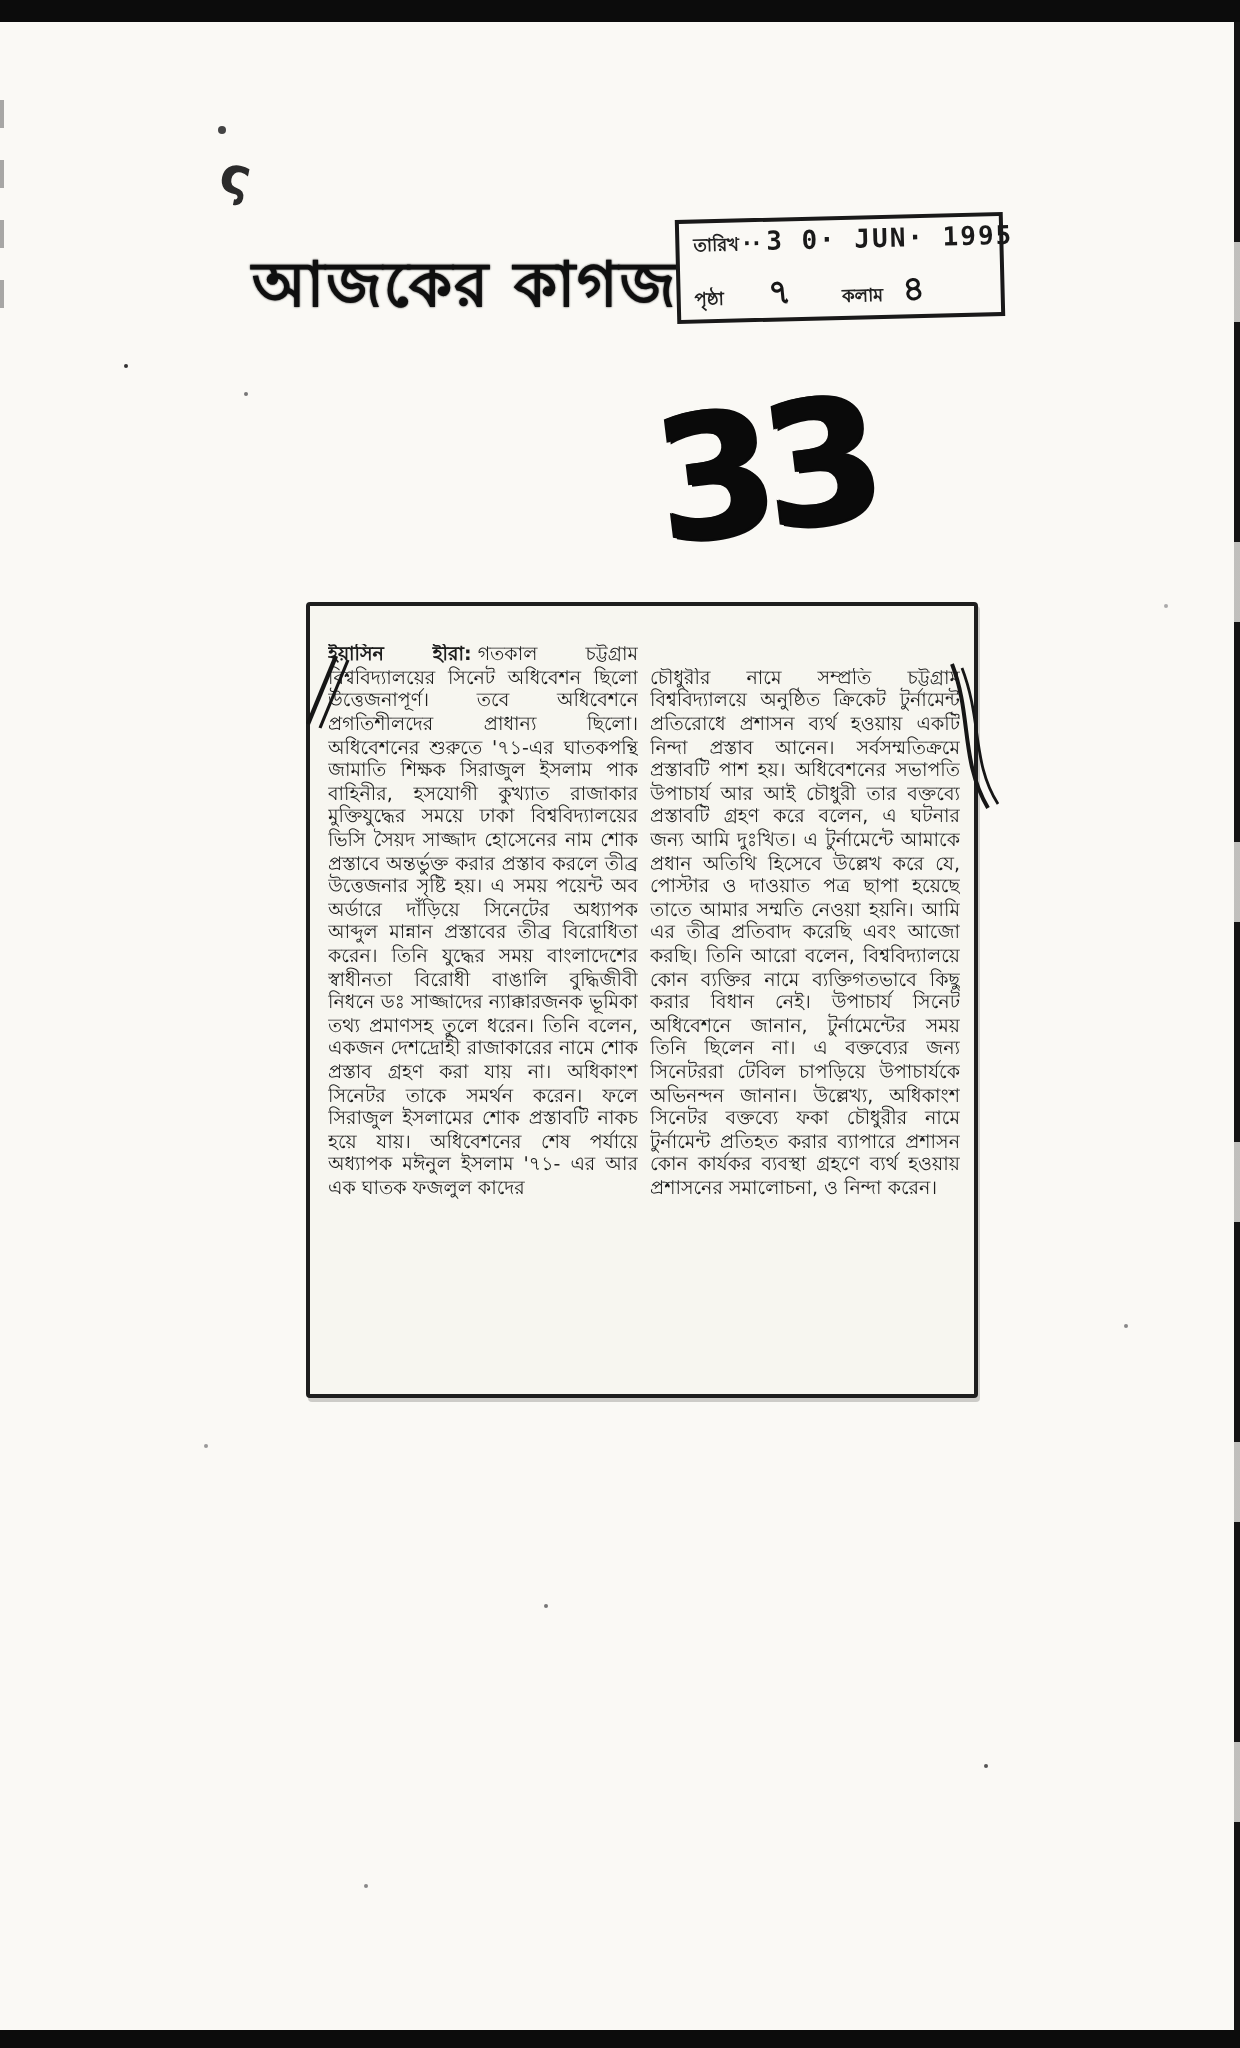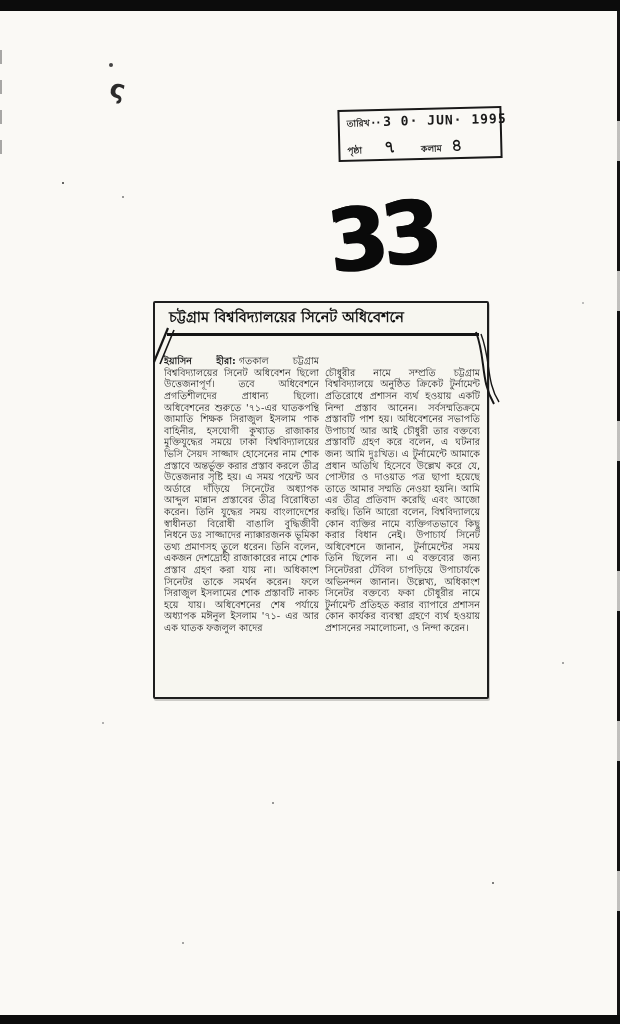--- a/index.html
+++ b/index.html
@@ -61,39 +61,39 @@
 <div class="page">
 
   <div class="bar-top"></div>
   <div class="bar-bottom"></div>
   <div class="edge-right"></div>
   <div class="edge-left"></div>
   <div class="specks"></div>
 
   <div class="corner-mark">ς</div>
 
+  <div class="masthead">আজকের কাগজ</div>
 
   <div class="stamp">
     <div class="stamp-row">
       <span class="stamp-label">তারিখ</span>
       <span class="stamp-dots">··</span>
       <span class="stamp-date">3 0· JUN· 1995</span>
     </div>
     <div class="stamp-row stamp-row2">
       <span class="stamp-label">পৃষ্ঠা</span>
       <span class="stamp-hand hand-page">৭</span>
       <span class="stamp-label stamp-col-label">কলাম</span>
       <span class="stamp-hand hand-col">৪</span>
     </div>
   </div>
 
   <div class="big-number">33</div>
 
   <div class="clipping">
-    <div class="kicker">চট্টগ্রাম বিশ্ববিদ্যালয়ের সিনেট অধিবেশনে</div>
     <div class="body-cols">
       <p class="col">
         <span class="byline">ইয়াসিন হীরা:</span><span>গতকাল চট্টগ্রাম বিশ্ববিদ্যালয়ের সিনেট অধিবেশন ছিলো উত্তেজনাপূর্ণ। তবে অধিবেশনে প্রগতিশীলদের প্রাধান্য ছিলো। অধিবেশনের শুরুতে '৭১-এর ঘাতকপন্থি জামাতি শিক্ষক সিরাজুল ইসলাম পাক বাহিনীর, হসযোগী কুখ্যাত রাজাকার মুক্তিযুদ্ধের সময়ে ঢাকা বিশ্ববিদ্যালয়ের ভিসি সৈয়দ সাজ্জাদ হোসেনের নাম শোক প্রস্তাবে অন্তর্ভুক্ত করার প্রস্তাব করলে তীব্র উত্তেজনার সৃষ্টি হয়। এ সময় পয়েন্ট অব অর্ডারে দাঁড়িয়ে সিনেটের অধ্যাপক আব্দুল মান্নান প্রস্তাবের তীব্র বিরোধিতা করেন। তিনি যুদ্ধের সময় বাংলাদেশের স্বাধীনতা বিরোধী বাঙালি বুদ্ধিজীবী নিধনে ডঃ সাজ্জাদের ন্যাক্কারজনক ভূমিকা তথ্য প্রমাণসহ তুলে ধরেন। তিনি বলেন, একজন দেশদ্রোহী রাজাকারের নামে শোক প্রস্তাব গ্রহণ করা যায় না। অধিকাংশ সিনেটর তাকে সমর্থন করেন। ফলে সিরাজুল ইসলামের শোক প্রস্তাবটি নাকচ হয়ে যায়। অধিবেশনের শেষ পর্যায়ে অধ্যাপক মঈনুল ইসলাম '৭১- এর আর এক ঘাতক ফজলুল কাদের</span>
       </p>
       <p class="col">চৌধুরীর নামে সম্প্রতি চট্টগ্রাম বিশ্ববিদ্যালয়ে অনুষ্ঠিত ক্রিকেট টুর্নামেন্ট প্রতিরোধে প্রশাসন ব্যর্থ হওয়ায় একটি নিন্দা প্রস্তাব আনেন। সর্বসম্মতিক্রমে প্রস্তাবটি পাশ হয়। অধিবেশনের সভাপতি উপাচার্য আর আই চৌধুরী তার বক্তব্যে প্রস্তাবটি গ্রহণ করে বলেন, এ ঘটনার জন্য আমি দুঃখিত। এ টুর্নামেন্টে আমাকে প্রধান অতিথি হিসেবে উল্লেখ করে যে, পোস্টার ও দাওয়াত পত্র ছাপা হয়েছে তাতে আমার সম্মতি নেওয়া হয়নি। আমি এর তীব্র প্রতিবাদ করেছি এবং আজো করছি। তিনি আরো বলেন, বিশ্ববিদ্যালয়ে কোন ব্যক্তির নামে ব্যক্তিগতভাবে কিছু করার বিধান নেই। উপাচার্য সিনেট অধিবেশনে জানান, টুর্নামেন্টের সময় তিনি ছিলেন না। এ বক্তব্যের জন্য সিনেটররা টেবিল চাপড়িয়ে উপাচার্যকে অভিনন্দন জানান। উল্লেখ্য, অধিকাংশ সিনেটর বক্তব্যে ফকা চৌধুরীর নামে টুর্নামেন্ট প্রতিহত করার ব্যাপারে প্রশাসন কোন কার্যকর ব্যবস্থা গ্রহণে ব্যর্থ হওয়ায় প্রশাসনের সমালোচনা, ও নিন্দা করেন।</p>
     </div>
   </div>
 
   <svg class="pen-marks" width="360" height="410" viewBox="0 0 360 410">
 

